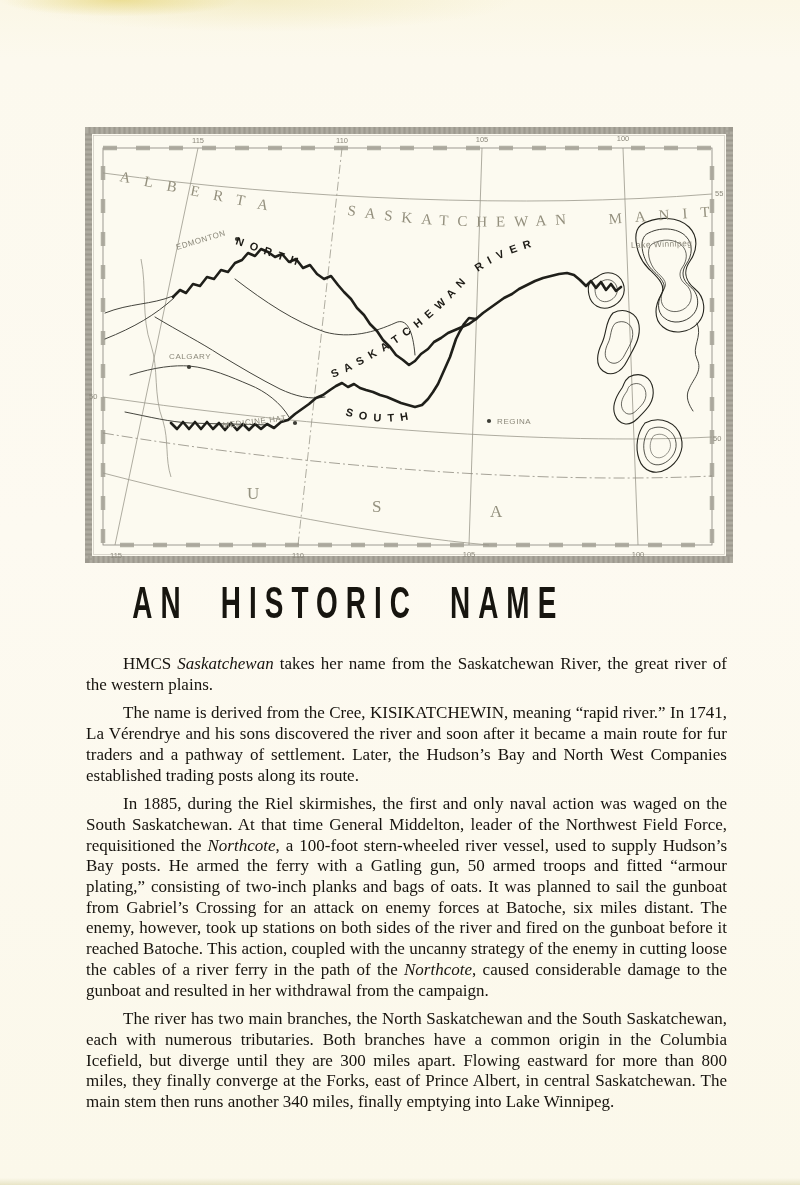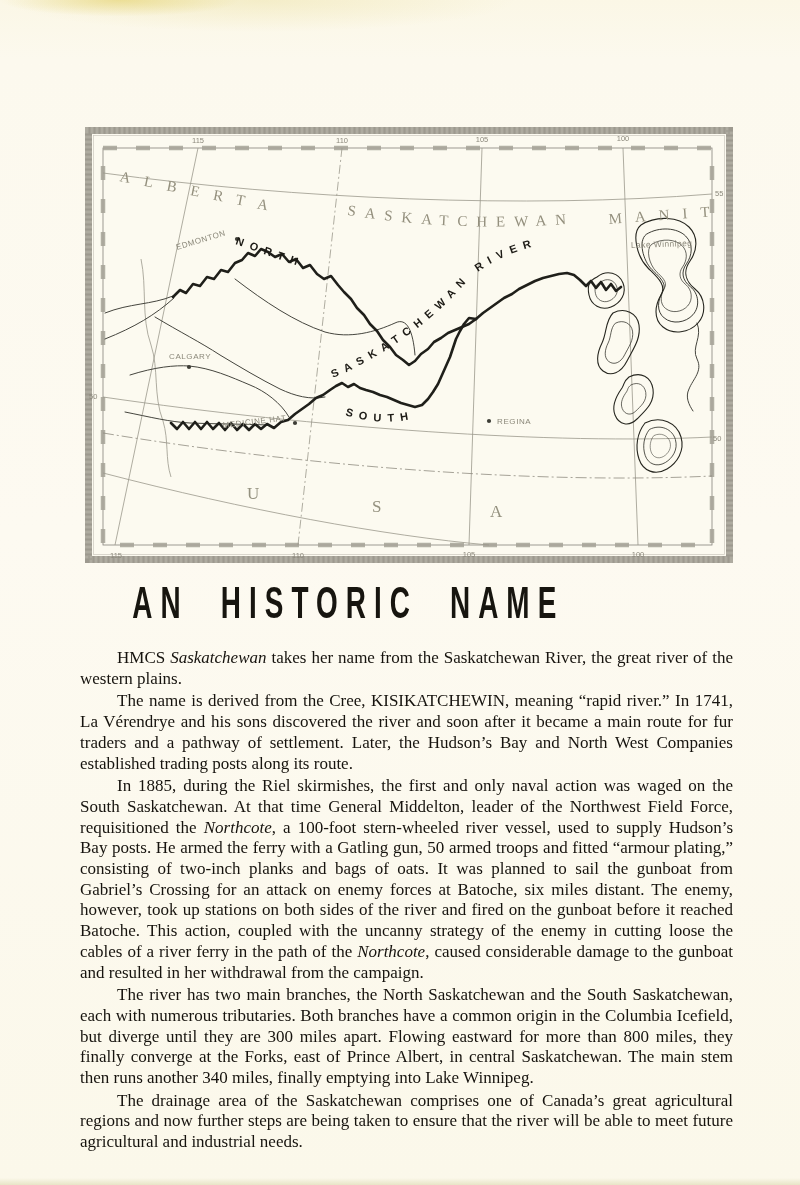--- a/index.html
+++ b/index.html
@@ -16,21 +16,21 @@
   .map-wrap svg{display:block;}
   .title-row{position:absolute;top:580px;left:0;width:672px;text-align:center;}
   .title-row span{
     display:inline-block;
     font-family:"Liberation Sans",sans-serif;font-weight:bold;
     font-size:45px;line-height:46px;letter-spacing:13px;word-spacing:26px;
     transform:scaleX(.62);transform-origin:center;
     color:#17150f;white-space:nowrap;
   }
   .article{position:absolute;top:646px;left:78px;width:657px;color:#16130e;}
-  .article p{margin:2px;text-indent:37px;text-align:justify;font-size:17px;line-height:20.7px;}
+  .article p{margin:8px;text-indent:37px;text-align:justify;font-size:17px;line-height:20.7px;}
   .article p i{font-style:italic;}
   
   text{font-family:"Liberation Sans",sans-serif;}
   .prov{font-family:"Liberation Serif",serif;font-size:15px;fill:#94907e;letter-spacing:10px;}
   .city{font-size:8px;fill:#8b887a;letter-spacing:.6px;}
   .coord{font-size:7.5px;fill:#8c897c;text-anchor:middle;}
   .coord-side{font-size:7.5px;fill:#8c897c;}
   .rivlbl{font-size:11px;font-weight:bold;fill:#1c1a15;letter-spacing:6.5px;}
   .lakelbl{font-size:8.5px;fill:#8f8c7e;letter-spacing:.4px;}
   .usa{font-family:"Liberation Serif",serif;font-size:17px;fill:#94917f;}
@@ -172,16 +172,15 @@
 
   <div class="title-row">
     <span>AN HISTORIC NAME</span>
   </div>
 
   <div class="article">
       <p><span>HMCS </span><i>Saskatchewan</i><span> takes her name from the Saskatchewan River, the great river of the western plains.</span></p>
       <p><span>The name is derived from the Cree, KISIKATCHEWIN, meaning “rapid river.” In 1741, La Vérendrye and his sons discovered the river and soon after it became a main route for fur traders and a pathway of settlement. Later, the Hudson’s Bay and North West Companies established trading posts along its route.</span></p>
       <p><span>In 1885, during the Riel skirmishes, the first and only naval action was waged on the South Saskatchewan. At that time General Middelton, leader of the Northwest Field Force, requisitioned the </span><i>Northcote</i><span>, a 100-foot stern-wheeled river vessel, used to supply Hudson’s Bay posts. He armed the ferry with a Gatling gun, 50 armed troops and fitted “armour plating,” consisting of two-inch planks and bags of oats. It was planned to sail the gunboat from Gabriel’s Crossing for an attack on enemy forces at Batoche, six miles distant. The enemy, however, took up stations on both sides of the river and fired on the gunboat before it reached Batoche. This action, coupled with the uncanny strategy of the enemy in cutting loose the cables of a river ferry in the path of the </span><i>Northcote</i><span>, caused considerable damage to the gunboat and resulted in her withdrawal from the campaign.</span></p>
       <p><span>The river has two main branches, the North Saskatchewan and the South Saskatchewan, each with numerous tributaries. Both branches have a common origin in the Columbia Icefield, but diverge until they are 300 miles apart. Flowing eastward for more than 800 miles, they finally converge at the Forks, east of Prince Albert, in central Saskatchewan. The main stem then runs another 340 miles, finally emptying into Lake Winnipeg.</span></p>
-      <p><span>The drainage area of the Saskatchewan comprises one of Canada’s great agricultural regions and now further steps are being taken to ensure that the river will be able to meet future agricultural and industrial needs.</span></p>
     </div>
 
 </div>
 
 </body></html>

